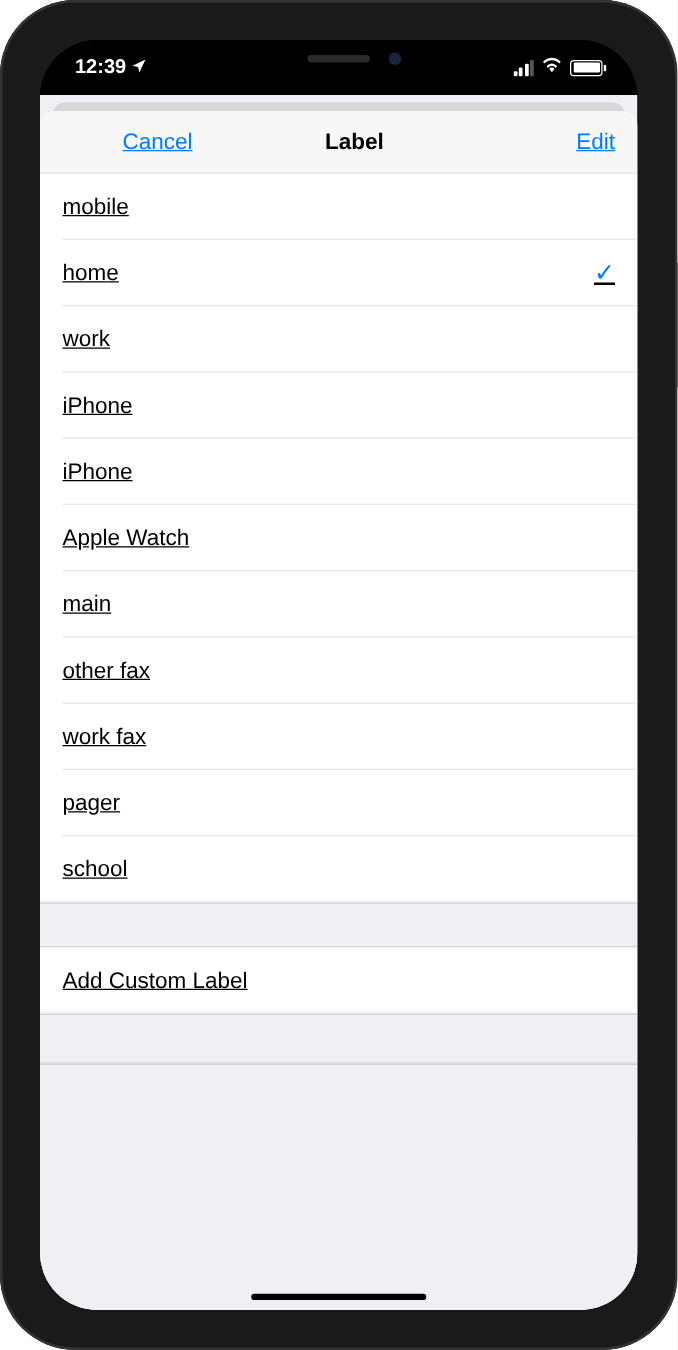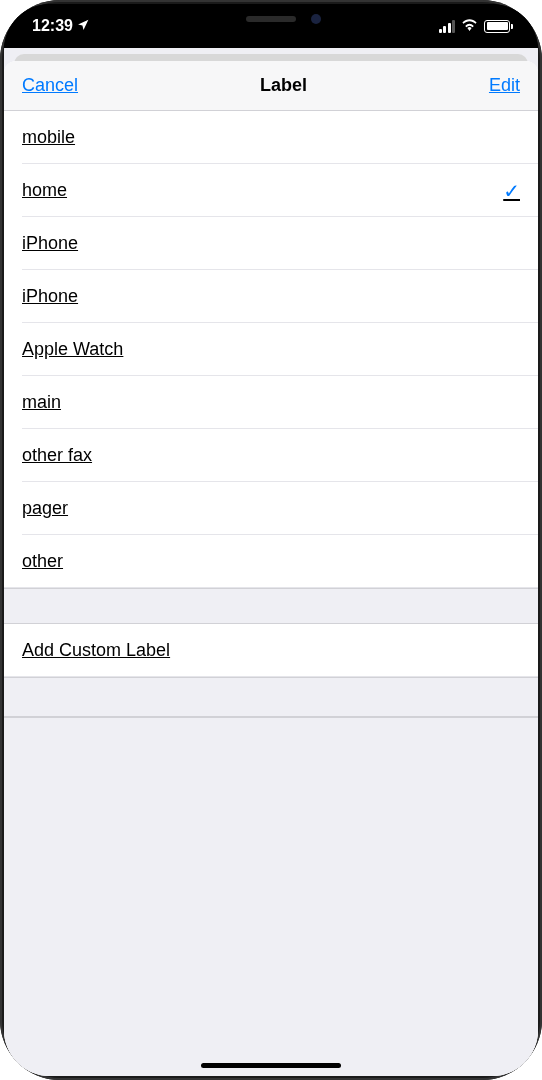--- a/index.html
+++ b/index.html
@@ -14,21 +14,21 @@
       height: 1080px;
       display: flex;
       align-items: center;
       justify-content: center;
     }
     .phone-frame {
       width: 542px;
       height: 1080px;
       background: #1a1a1a;
       border-radius: 60px;
-      padding: 4px;
+      padding: 32px;
       position: relative;
       box-shadow: inset 0 0 0 2px #333;
     }
     .phone-screen {
       width: 100%;
       height: 100%;
       background: #000;
       border-radius: 46px;
       overflow: hidden;
       position: relative;
@@ -162,20 +162,21 @@
       align-items: center;
       justify-content: space-between;
       padding: 0 18px;
       border-radius: 12px 12px 0 0;
     }
     .nav-button {
       color: #007aff;
       font-size: 18px;
       text-decoration: underline;
       cursor: pointer;
+      margin-left: 48px;
     }
     .nav-title {
       font-size: 18px;
       font-weight: 700;
       color: #000;
     }
     .list-container {
       flex: 1;
       background: #efeff4;
       overflow-y: auto;
@@ -303,39 +304,45 @@
         <div class="list-container">
           <div class="list-section" id="labels-section">
               <div class="list-item">
                 <span>mobile</span>
               </div>
               <div class="list-item">
                 <span>home</span>
                 <span class="check-icon">✓</span>
               </div>
               <div class="list-item">
+                <span>work</span>
+              </div>
+              <div class="list-item">
                 <span>iPhone</span>
               </div>
               <div class="list-item">
                 <span>iPhone</span>
               </div>
               <div class="list-item">
                 <span>Apple Watch</span>
               </div>
               <div class="list-item">
                 <span>main</span>
               </div>
               <div class="list-item">
                 <span>other fax</span>
               </div>
               <div class="list-item">
+                <span>work fax</span>
+              </div>
+              <div class="list-item">
                 <span>pager</span>
               </div>
               <div class="list-item">
-                <span>other</span>
+                <span>school</span>
               </div>
             </div>
 
           <div class="section-gap"></div>
 
           <div class="list-section">
             <div class="list-item">
               <span>Add Custom Label</span>
             </div>
           </div>

